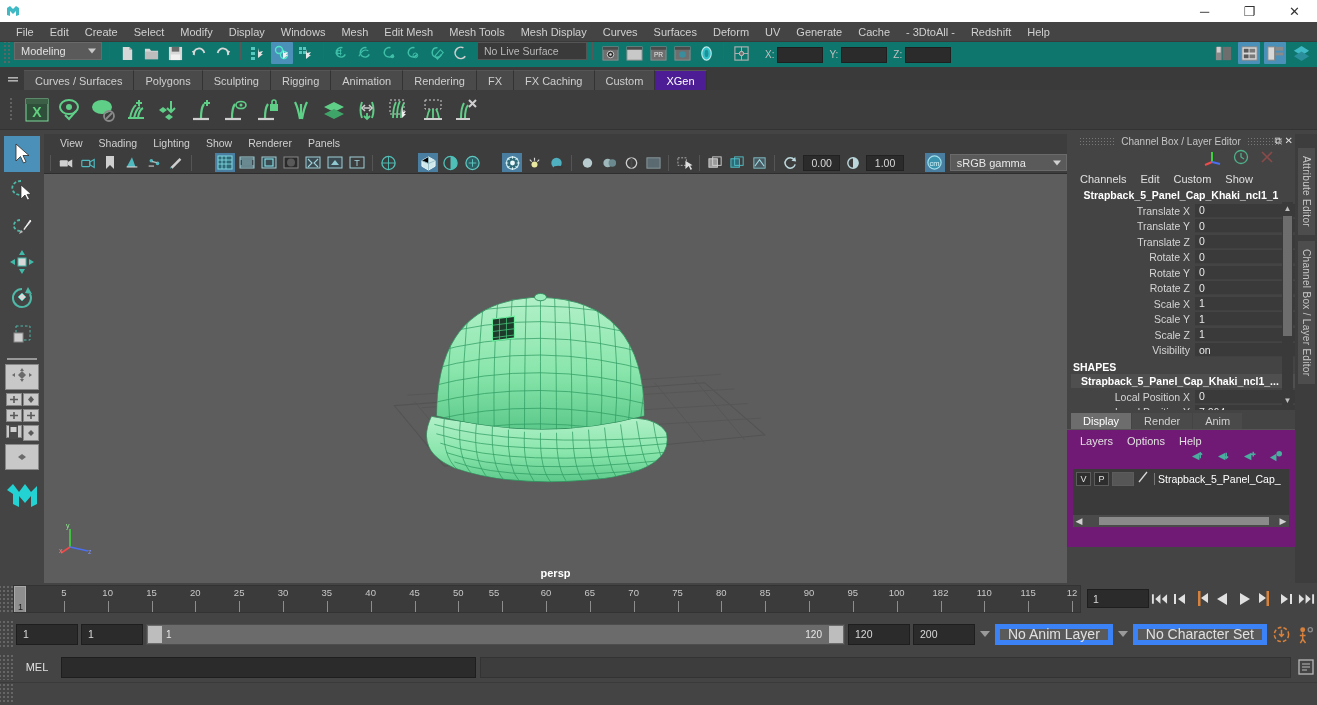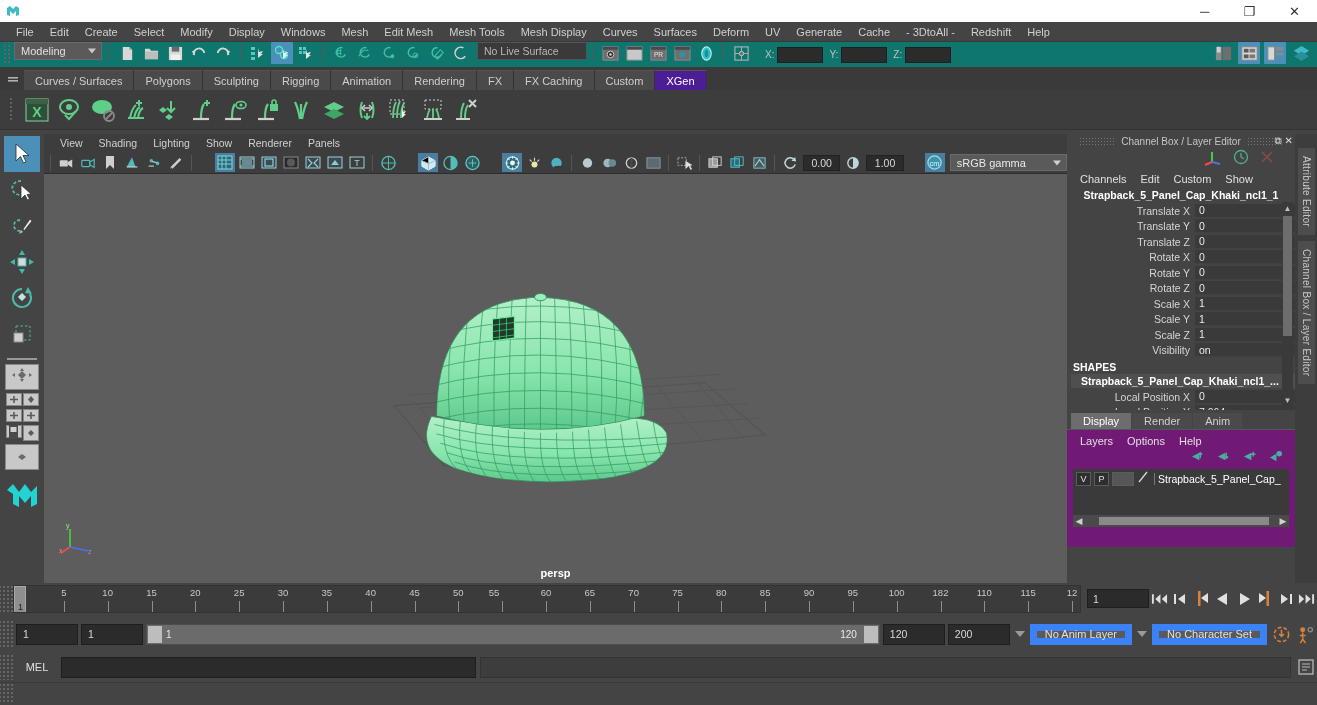--- a/index.html
+++ b/index.html
@@ -265,22 +265,22 @@
     position: relative; display: flex; align-items: center; min-width: 0;
   }
   .rs-handle { width: 14px; height: 17px; background: #bdbdbd; position: absolute; top: 1px;}
   .rs-lab { position: absolute; font-size: 10px; color: #e8e8e8; }
   .rb-dd {
     width: 14px; height: 20px; display:flex;align-items:center;justify-content:center; flex:0 0 auto;
   }
   .rb-dd .caret { border-left: 5px solid transparent; border-right: 5px solid transparent;
                   border-top: 6px solid #9a9a9a; }
   .rb-sel {
-    height: 21px; background: #5a5a5a; border: 7px solid #3b82f6; color: #e0e0e0;
-    font-size: 11px; display: flex; align-items: center; padding: 0 8px; flex: 0 0 auto;
+    height: 21px; background: #5a5a5a; border: 5px solid #3b82f6; color: #e0e0e0;
+    font-size: 14px; display: flex; align-items: center; padding: 0 8px; flex: 0 0 auto;
   }
 
   
   .melbar {
     position: absolute; left: 0; top: 652px; width: 1317px; height: 30px;
     background: #444; display: flex; align-items: center; gap: 4px;
   }
   .mel-grip { width: 13px; height: 26px;
     background-image: radial-gradient(#666 30%, transparent 32%);
     background-size: 4px 4px; background-position: 2px 4px; flex:0 0 auto;}

